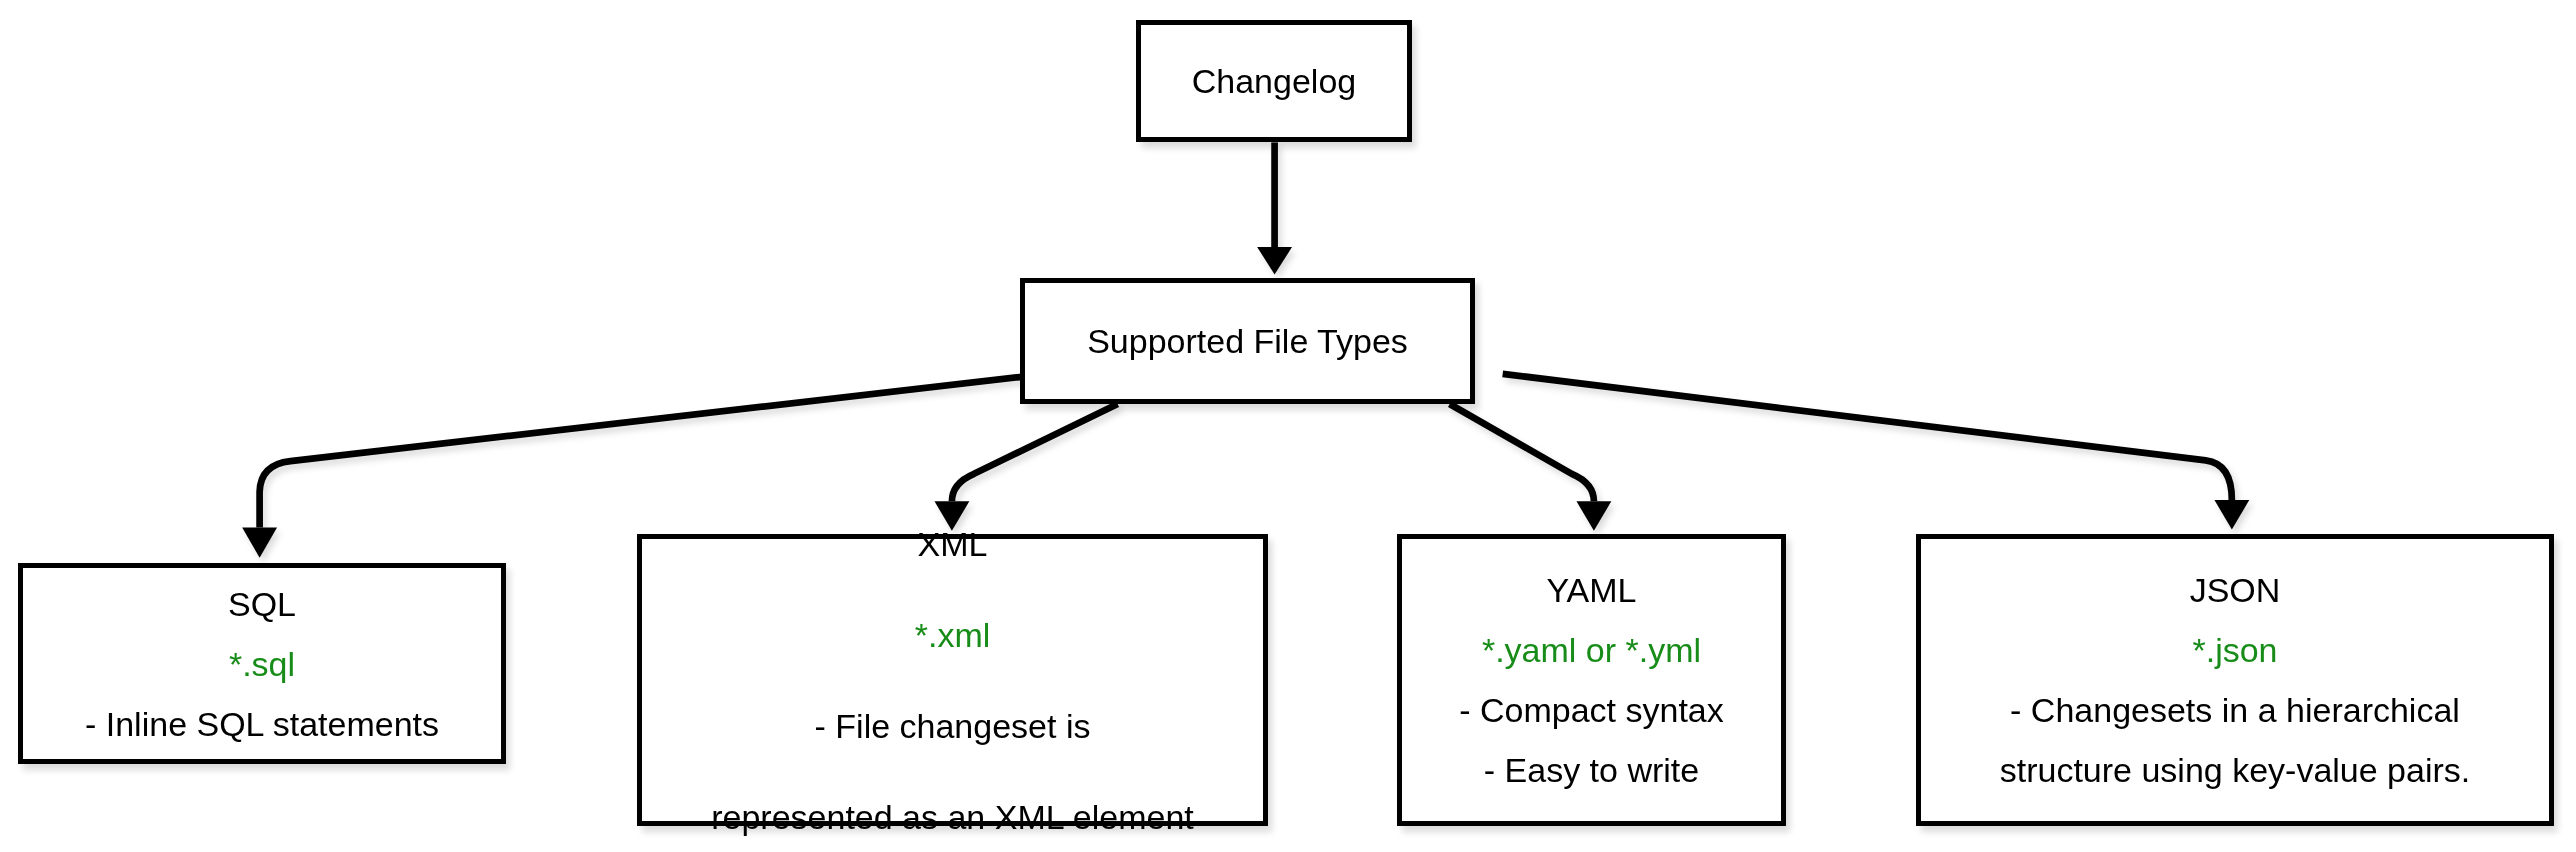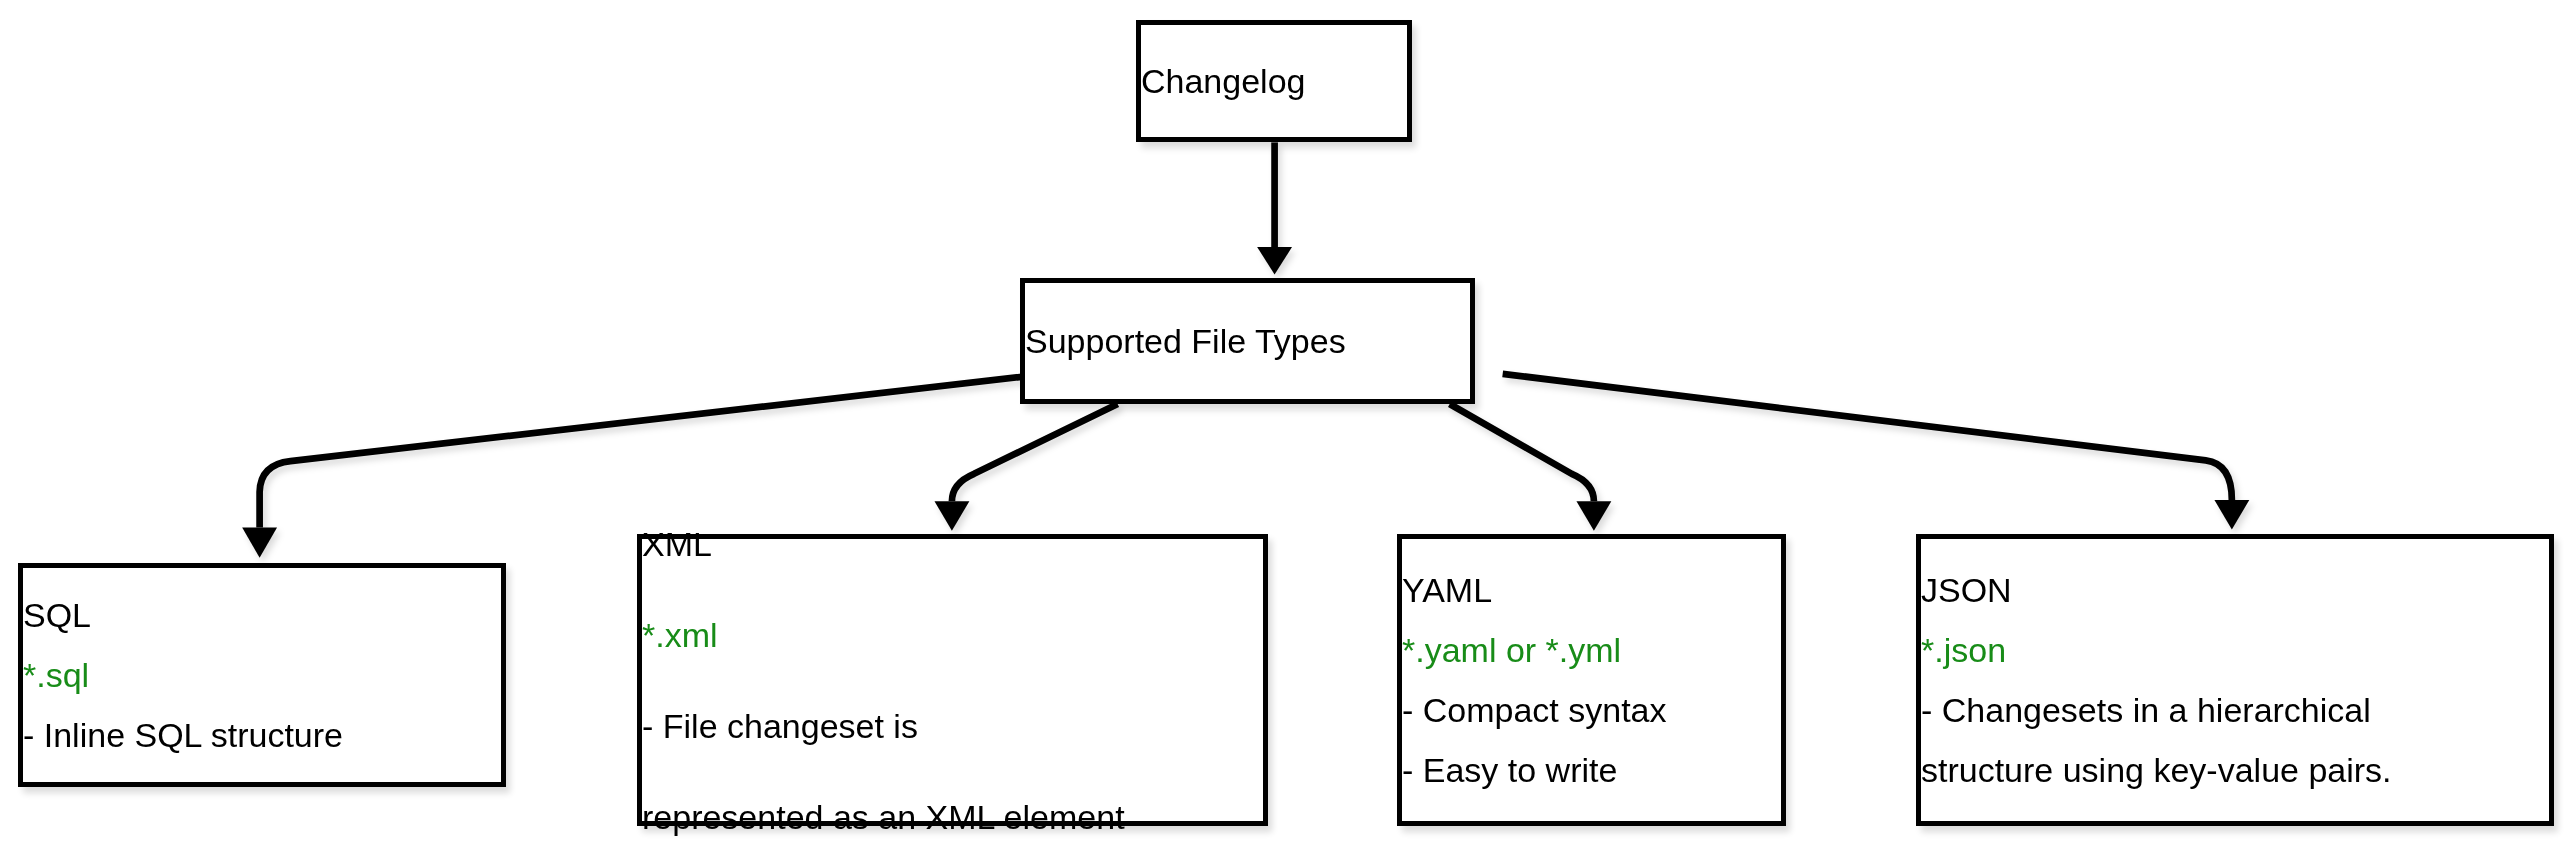--- a/index.html
+++ b/index.html
@@ -37,38 +37,38 @@
   .edge {
     filter: drop-shadow(5px 7px 5px rgba(0,0,0,0.14));
   }
   .node {
     position: absolute;
     box-sizing: border-box;
     background: #ffffff;
     border: 5.4px solid #000000;
     display: flex;
     flex-direction: column;
-    align-items: flex-start;
+    align-items: center;
     justify-content: center;
     text-align: center;
     color: #000000;
     font-size: 34px;
     box-shadow: 5.4px 6px 6.7px rgba(0,0,0,0.14);
   }
   .node .line {
     line-height: 60px;
     white-space: nowrap;
   }
   .node .pattern {
     color: var(--pattern-green, #188c18);
   }
   
   #node-changelog { left: 1136px; top: 20px;  width: 276px; height: 122px; }
   #node-supported { left: 1020px; top: 278px; width: 455px; height: 126px; }
-  #node-sql       { left: 18px;   top: 563px; width: 488px; height: 224px; }
+  #node-sql       { left: 18px;   top: 563px; width: 488px; height: 201px; }
   #node-xml       { left: 637px;  top: 534px; width: 631px; height: 292px; gap: 31px; }
   #node-yaml      { left: 1397px; top: 534px; width: 389px; height: 292px; }
   #node-json      { left: 1916px; top: 534px; width: 638px; height: 292px; }
 </style>
 </head>
 <body>
 
 <div class="canvas">
 
   <svg class="edges" viewBox="0 0 3840 1271" xmlns="http://www.w3.org/2000/svg">
@@ -98,21 +98,21 @@
     <div class="line">Changelog</div>
   </div>
 
   <div class="node" id="node-supported">
     <div class="line">Supported File Types</div>
   </div>
 
   <div class="node" id="node-sql">
     <div class="line">SQL</div>
     <div class="line pattern">*.sql</div>
-    <div class="line">- Inline SQL structure</div>
+    <div class="line">- Inline SQL statements</div>
   </div>
 
   <div class="node" id="node-xml">
     <div class="line">XML</div>
     <div class="line pattern">*.xml</div>
     <div class="line">- File changeset is</div>
     <div class="line">represented as an XML element</div>
   </div>
 
   <div class="node" id="node-json">

